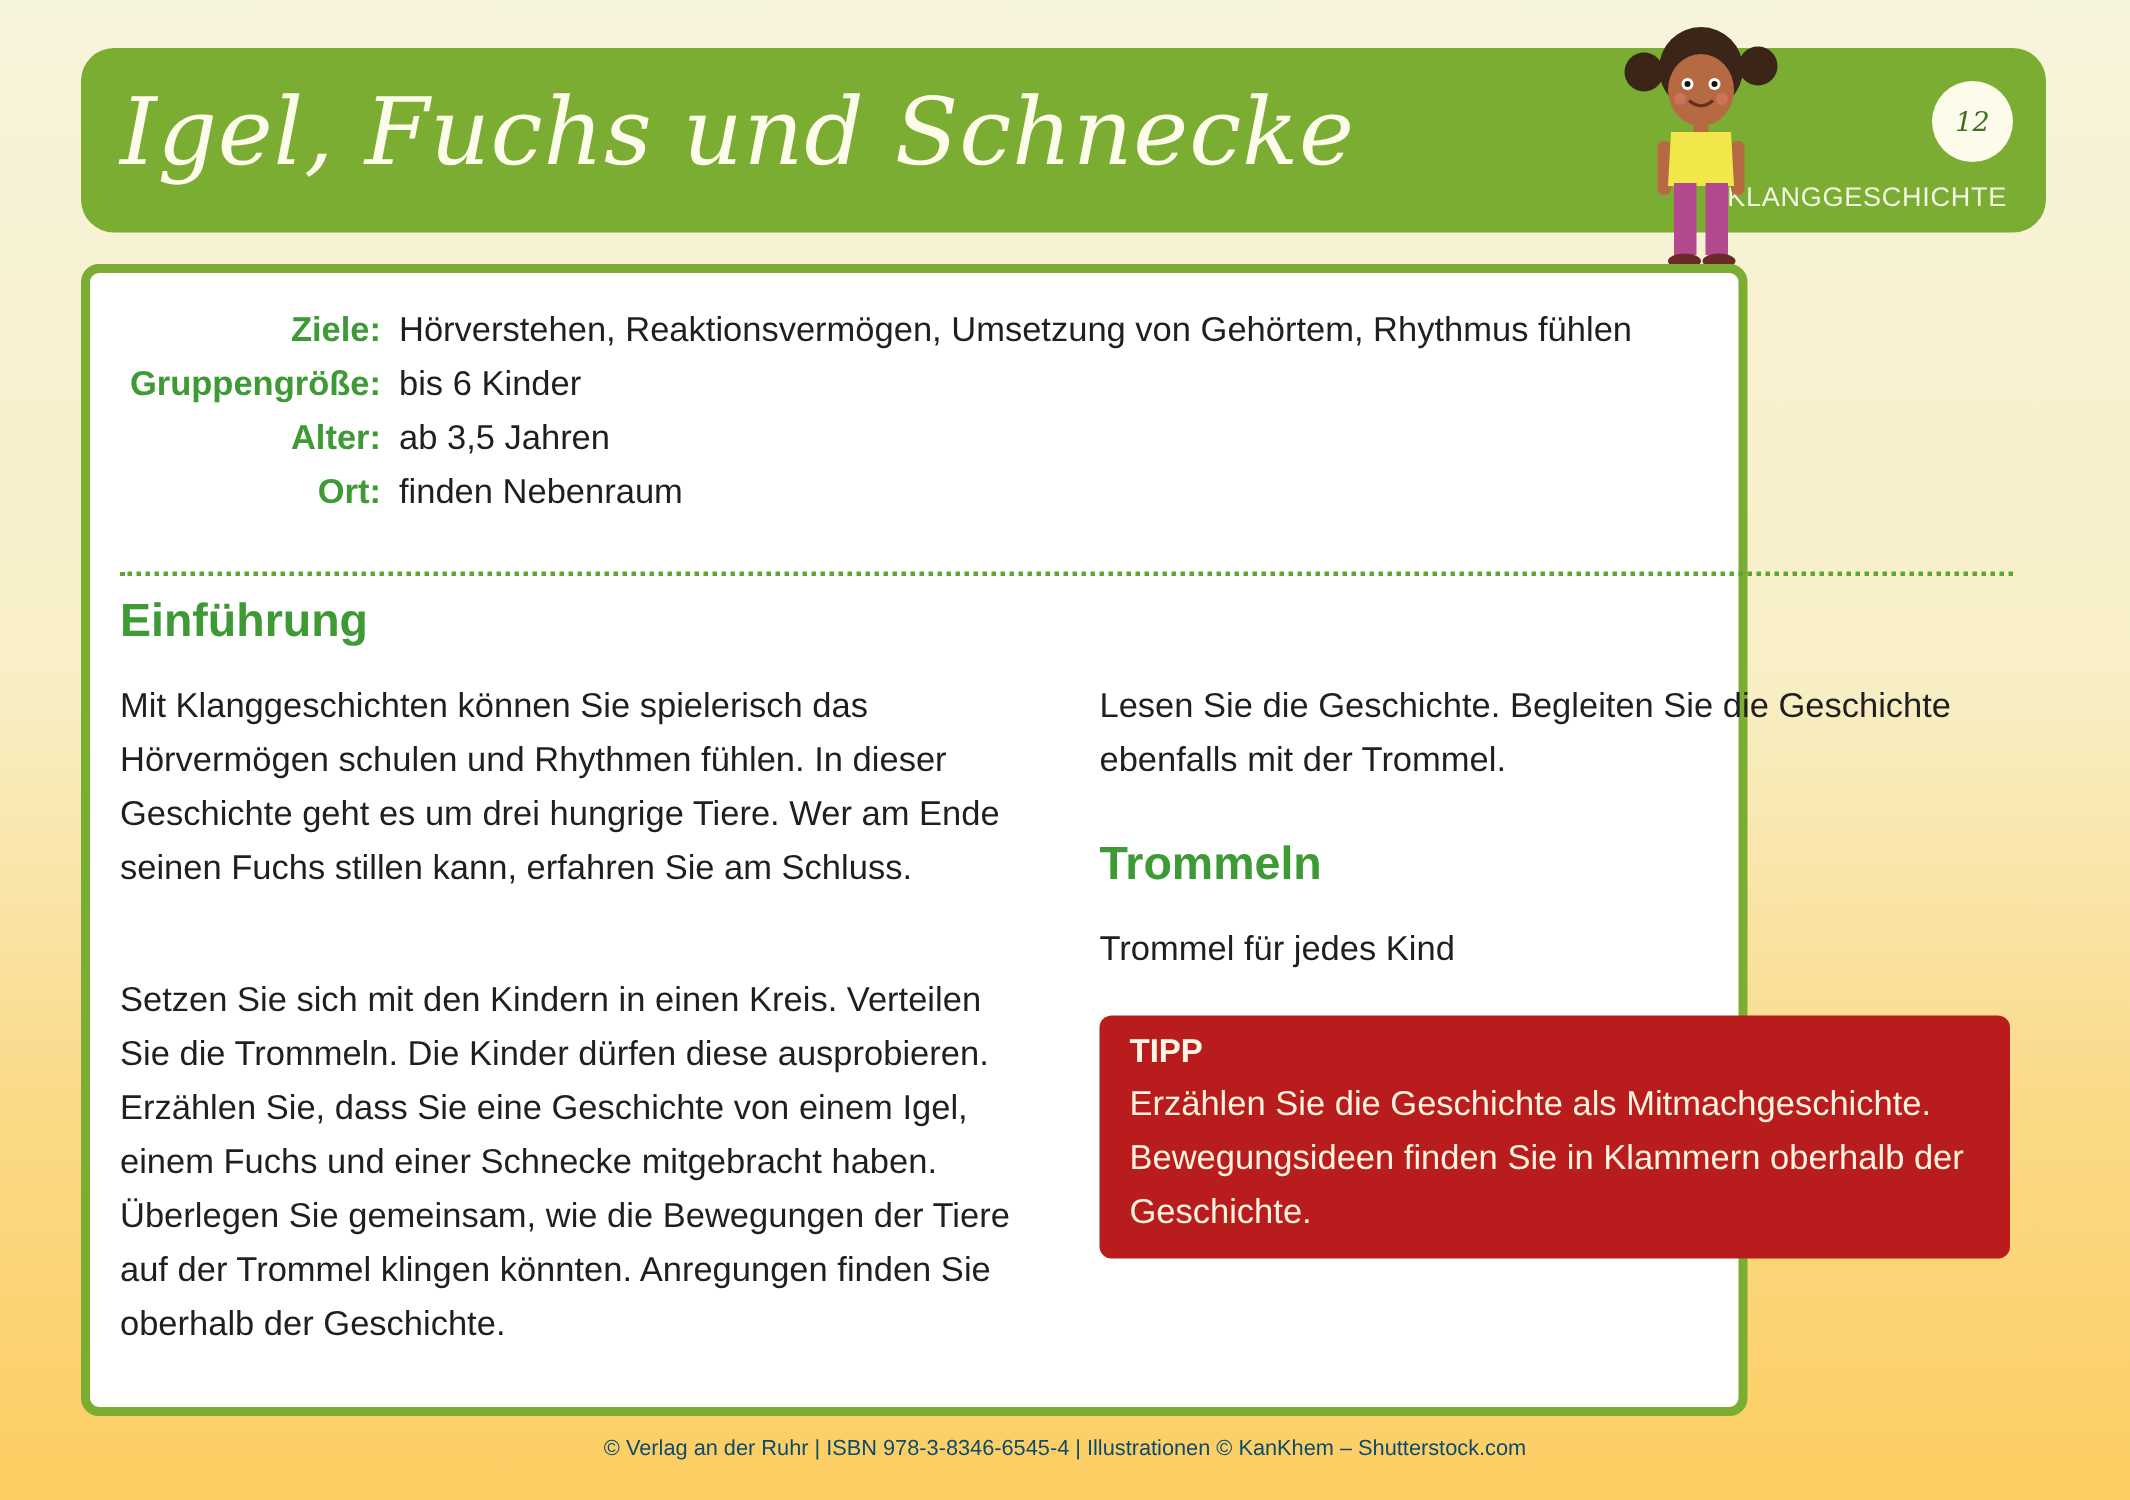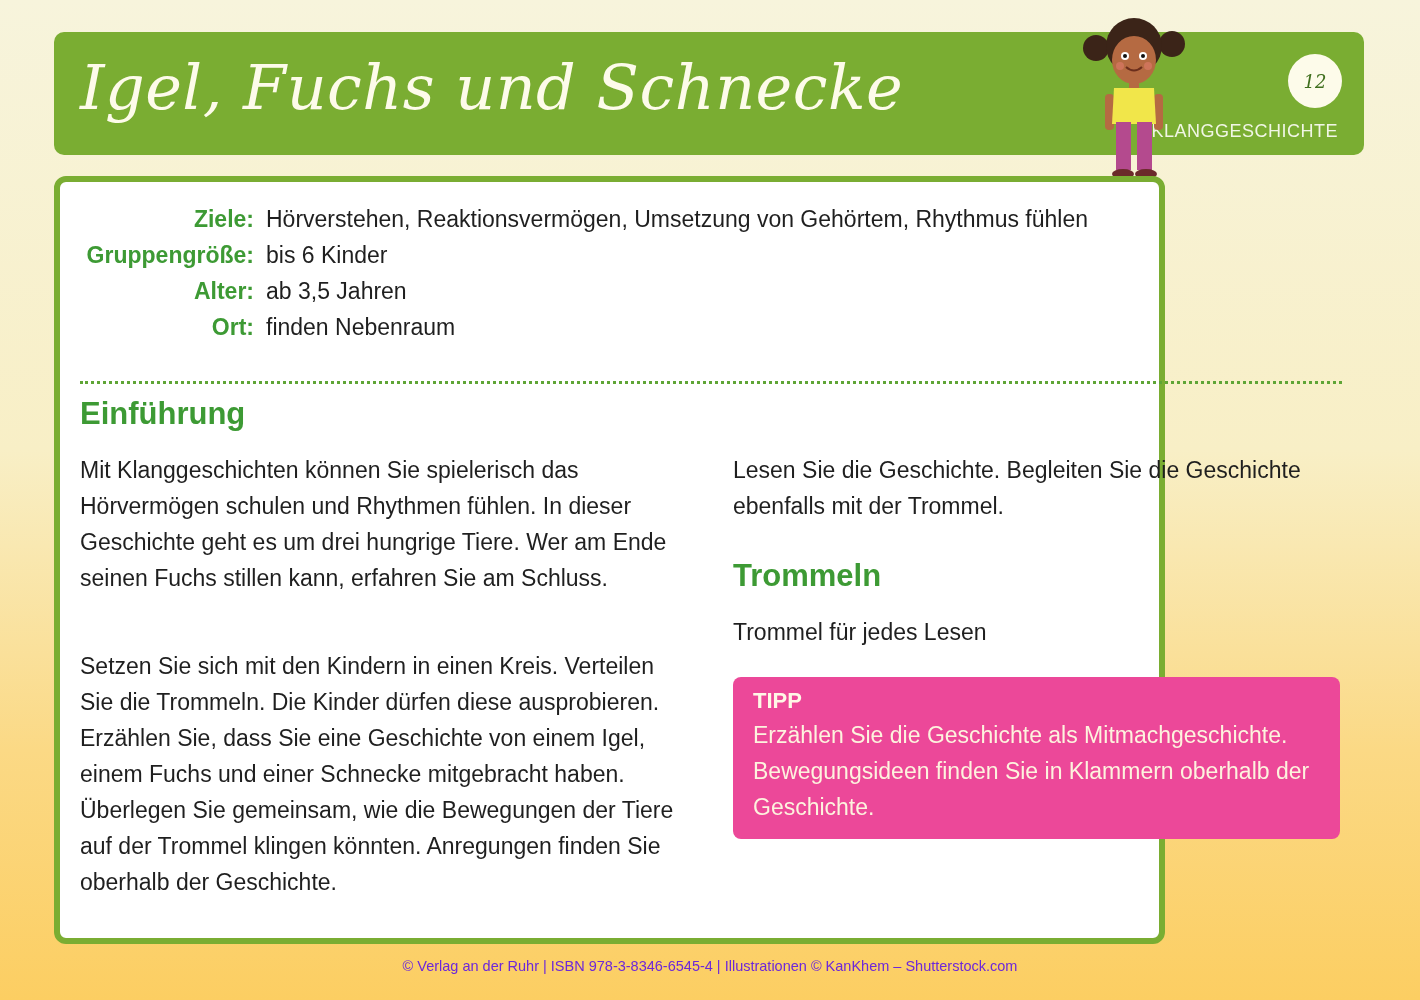--- a/index.html
+++ b/index.html
@@ -4,21 +4,21 @@
 <style>
   * { box-sizing: border-box; margin: 0; padding: 0; }
   html, body { width: 1420px; height: 1000px; overflow: hidden; }
   body {
     background: linear-gradient(180deg, #f7f4dc 0%, #f8efc6 45%, #fbd985 75%, #fcce62 100%);
     font-family: "Liberation Sans", sans-serif;
     position: relative;
   }
   .header {
     position: absolute; left: 54px; top: 32px; width: 1310px; height: 123px;
-    background: #7aad32; border-radius: 10px;
+    background: #7aad32; border-radius: 22px;
   }
   .title {
     position: absolute; left: 26px; top: 22px;
     font-family: "DejaVu Serif", serif; font-style: italic;
     font-size: 62px; color: #fdfbea; letter-spacing: 0.5px; line-height: 1.1;
   }
   .num-badge {
     position: absolute; right: 22px; top: 22px; width: 54px; height: 54px;
     background: #fdfbea; border-radius: 50%;
     display: flex; align-items: center; justify-content: center;
@@ -47,28 +47,28 @@
     border-top: 3px dotted #5fa536;
   }
   .h2 {
     position: absolute; font-size: 31px; color: #3d9a34; font-weight: bold;
   }
   .body {
     position: absolute; font-size: 23px; line-height: 36px; color: #1f1f1f;
   }
   .tip {
     position: absolute; left: 673px; top: 495px; width: 607px; height: 162px;
-    background: #ec4899; border-radius: 8px; padding: 8px 20px;
+    background: #b91c1c; border-radius: 8px; padding: 8px 20px;
     color: #fdf3de;
   }
   .tip-title { font-size: 22px; font-weight: bold; line-height: 32px; color: #fff7e6; }
   .tip-text { font-size: 23px; line-height: 36px; }
   .footer {
     position: absolute; left: 0; top: 958px; width: 1420px; text-align: center;
-    font-size: 14.5px; color: #6d28d9;
+    font-size: 14.5px; color: #0c4a6e;
   }
 </style>
 </head>
 <body>
 
 <div class="header">
   <div class="title">Igel, Fuchs und Schnecke</div>
   <div class="num-badge">12</div>
   <div class="category">KLANGGESCHICHTE</div>
 </div>
@@ -117,21 +117,21 @@
   <div class="dots"></div>
 
   <div class="h2" style="left:20px; top:214px;">Einführung</div>
 
   <div class="body" style="left:20px; top:270px; width:612px;">Mit Klanggeschichten können Sie spielerisch das Hörvermögen schulen und Rhythmen fühlen. In dieser Geschichte geht es um drei hungrige Tiere. Wer am Ende seinen Fuchs stillen kann, erfahren Sie am Schluss.</div>
   <div class="body" style="left:20px; top:466px; width:612px; text-align:left;">Setzen Sie sich mit den Kindern in einen Kreis. Verteilen Sie die Trommeln. Die Kinder dürfen diese ausprobieren. Erzählen Sie, dass Sie eine Geschichte von einem Igel, einem Fuchs und einer Schnecke mitgebracht haben. Überlegen Sie gemeinsam, wie die Bewegungen der Tiere auf der Trommel klingen könnten. Anregungen finden Sie oberhalb der Geschichte.</div>
 
   <div class="body" style="left:673px; top:270px; width:607px;">Lesen Sie die Geschichte. Begleiten Sie die Geschichte ebenfalls mit der Trommel.</div>
 
   <div class="h2" style="left:673px; top:376px;">Trommeln</div>
-  <div class="body" style="left:673px; top:432px; width:607px;">Trommel für jedes Lesen</div>
+  <div class="body" style="left:673px; top:432px; width:607px;">Trommel für jedes Kind</div>
 
   <div class="tip">
     <div class="tip-title">TIPP</div>
     <div class="tip-text">Erzählen Sie die Geschichte als Mitmachgeschichte. Bewegungsideen finden Sie in Klammern oberhalb der Geschichte.</div>
   </div>
 </div>
 
 <div class="footer">© Verlag an der Ruhr | ISBN 978-3-8346-6545-4 | Illustrationen © KanKhem – Shutterstock.com</div>
 
 </body></html>

